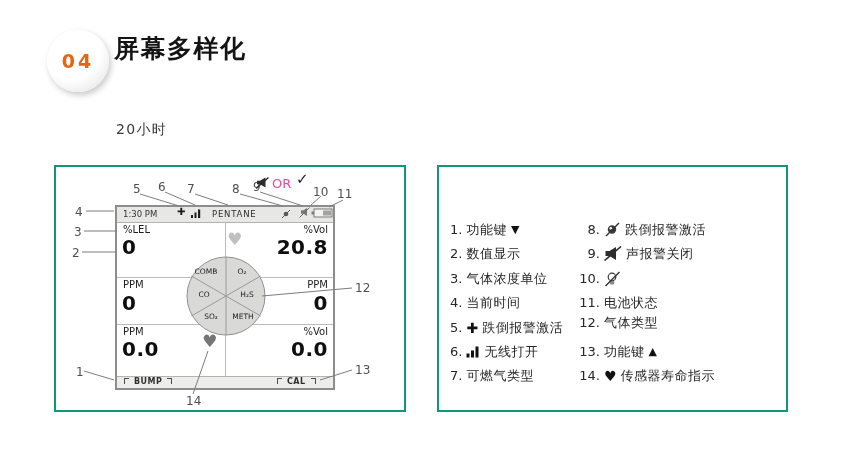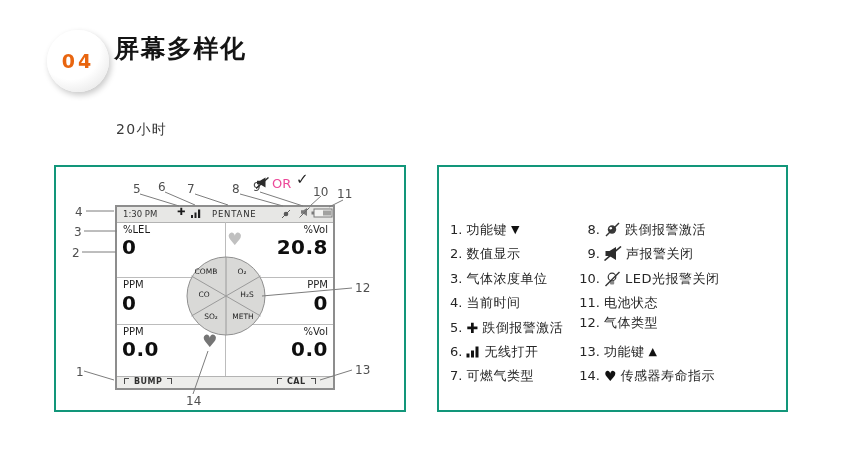--- a/index.html
+++ b/index.html
@@ -254,21 +254,20 @@
   </div>
   <div class="lg-row" style="left:576px;top:270px;">
     <span class="lg-num lg-num-r">10.</span>
     <span>
       <svg width="17" height="16">
           <circle cx="8" cy="6" r="3.8" fill="#fff" stroke="#333" stroke-width="1.2"></circle>
           <rect x="6" y="9.8" width="4.2" height="3.6" rx="1" fill="#8a8a8a"></rect>
           <line x1="1.5" y1="15" x2="15.5" y2="1" stroke="#333" stroke-width="1.4"></line>
         </svg>
     </span>
-    <span class="lg-label">LED光报警关闭</span>
   </div>
   <div class="lg-row" style="left:576px;top:294px;">
     <span class="lg-num lg-num-r">11.</span>
     <span class="lg-label">电池状态</span>
   </div>
   <div class="lg-row" style="left:576px;top:314px;">
     <span class="lg-num lg-num-r">12.</span>
     <span class="lg-label">气体类型</span>
   </div>
   <div class="lg-row" style="left:576px;top:343px;">

